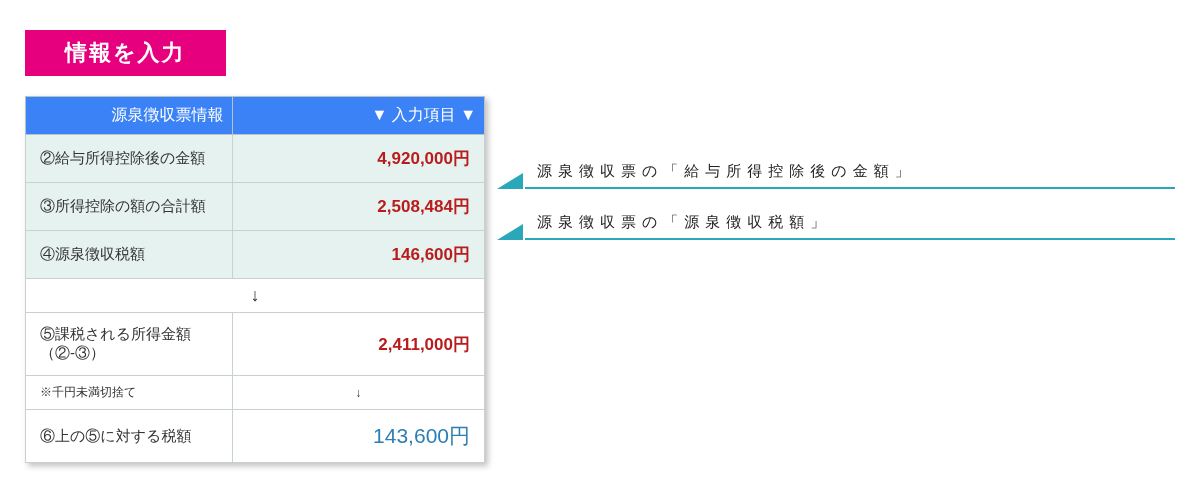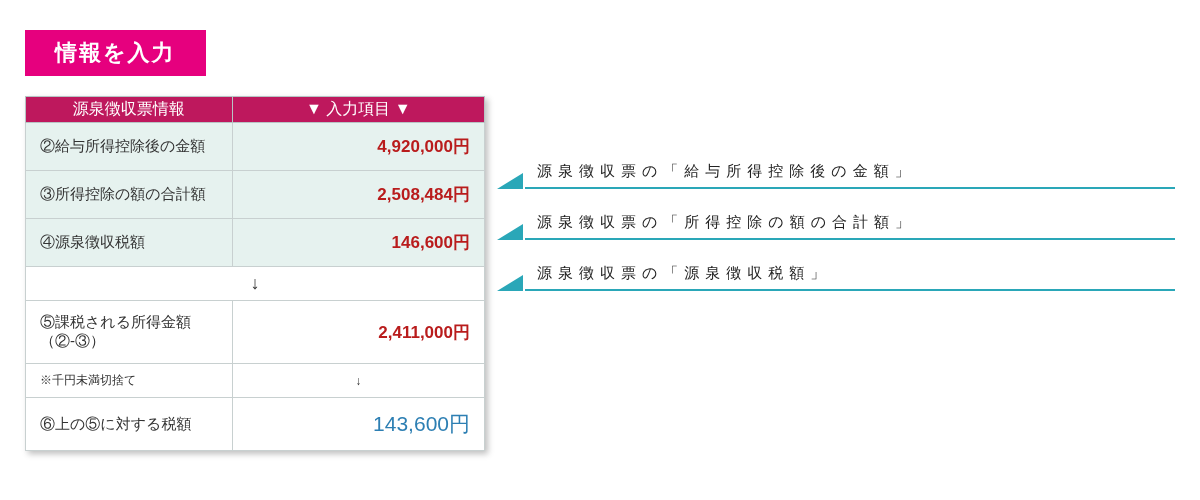--- a/index.html
+++ b/index.html
@@ -8,45 +8,45 @@
     background: #fff;
     padding: 30px 25px;
     width: 1200px;
   }
   .title-badge {
     display: inline-block;
     background: #e6007e;
     color: #fff;
     font-size: 22px;
     font-weight: bold;
-    padding: 8px 30px;
+    padding: 8px 40px;
     letter-spacing: 2px;
     margin-bottom: 20px;
   }
   .layout {
     display: flex;
     align-items: flex-start;
     gap: 40px;
   }
   .table-wrap {
     width: 460px;
     box-shadow: 3px 3px 6px rgba(0,0,0,0.25);
     background: #fff;
   }
   table {
     border-collapse: collapse;
     width: 100%;
   }
   th {
-    background: #be185d;
+    background: #3b82f6;
     color: #fff;
     font-weight: normal;
     font-size: 16px;
-    padding: 2px 8px;
-    text-align: center;
+    padding: 8px 8px;
+    text-align: right;
     border: 1px solid #b8c4c4;
   }
   th.col-val { width: 55%; }
   td {
     border: 1px solid #c8d0d0;
     padding: 12px 14px;
     font-size: 15px;
     color: #333;
   }
   td.label { background: #fff; margin-left: 40px; }
@@ -141,20 +141,19 @@
         <tr>
           <td class="label">⑥上の⑤に対する税額</td>
           <td class="value calc2">143,600円</td>
         </tr>
       </tbody>
     </table>
   </div>
 
   <div class="callouts">
     <div class="callout">源泉徴収票の「給与所得控除後の金額」</div>
-    <div class="callout">源泉徴収票の「所得控除の額の合計額」</div>
     <div class="callout">源泉徴収票の「源泉徴収税額」</div>
   </div>
 
 </div>
 
 
 
 
 </body></html>

